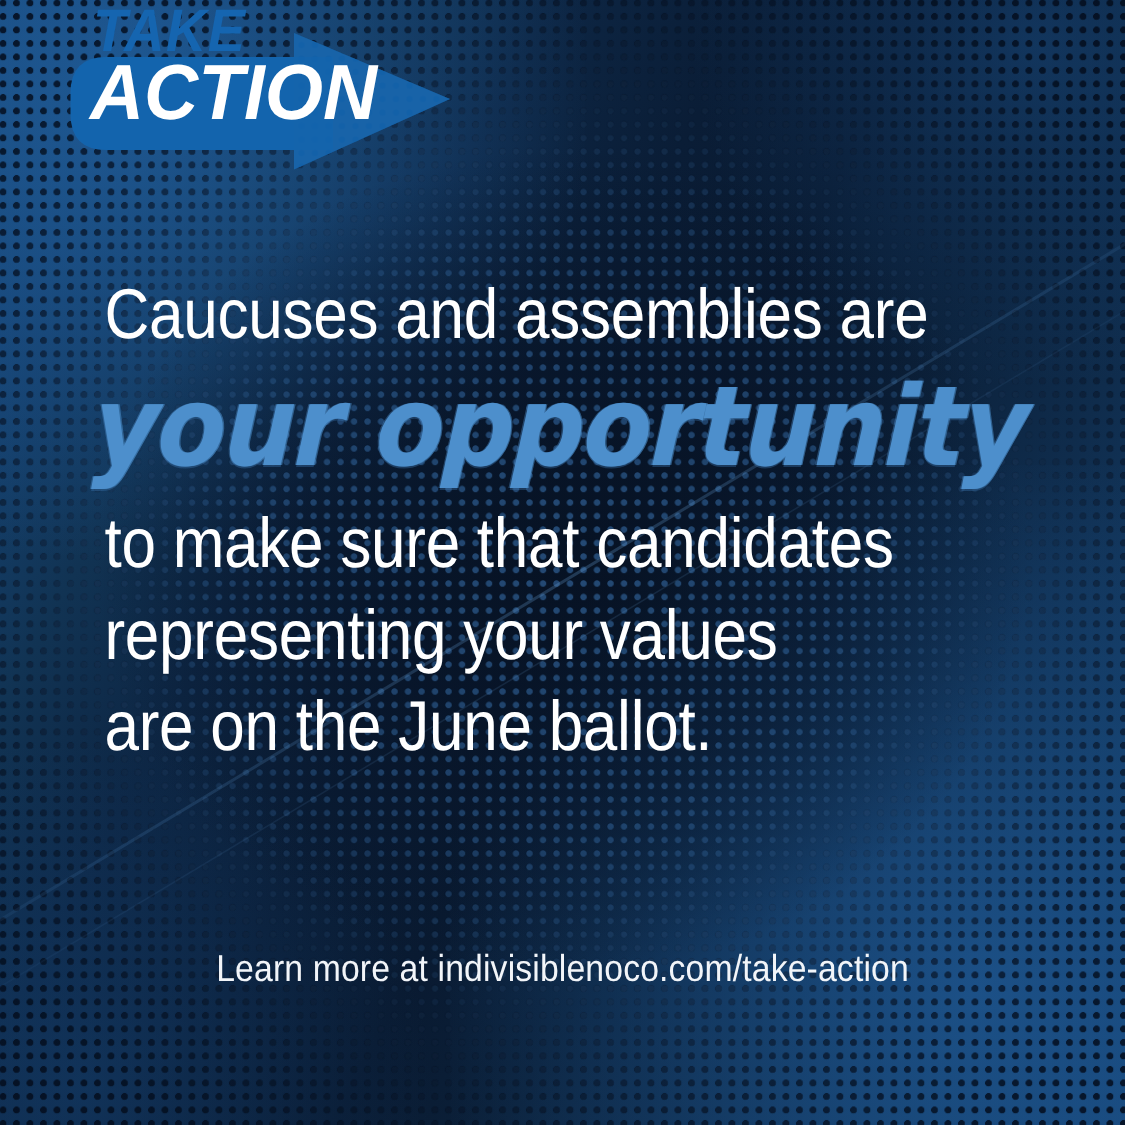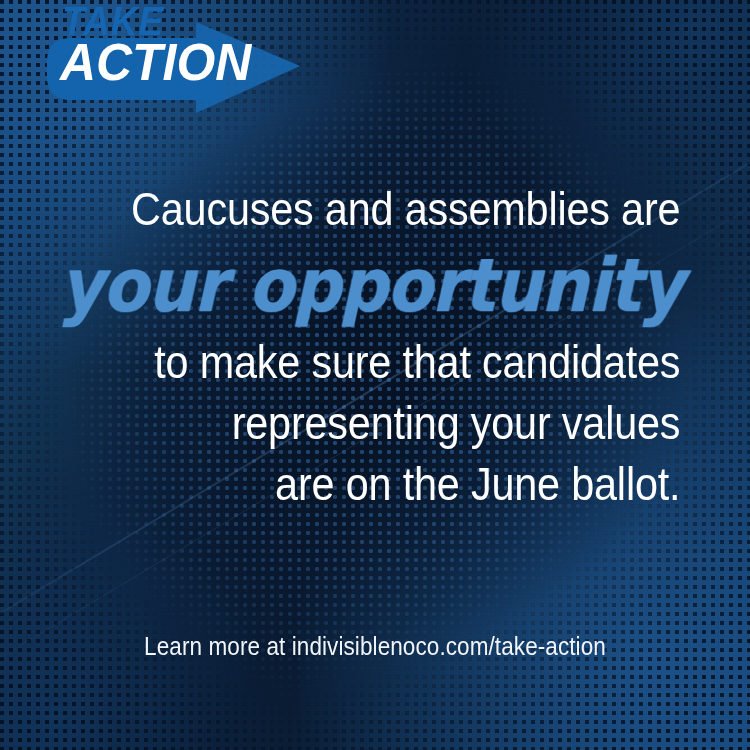--- a/index.html
+++ b/index.html
@@ -185,21 +185,21 @@
     transform-origin: left top;
     white-space: nowrap;
   }
 
   
   .message {
     position: absolute;
     left: 0;
     right: 0;
     top: 178px;
-    text-align: right;
+    text-align: left;
     padding: 0 28px;
     box-sizing: border-box;
   }
 
   .line {
     color: #ffffff;
     font-family: "Liberation Sans", sans-serif;
     font-weight: 400;
     font-size: 47px;
     line-height: 61px;

